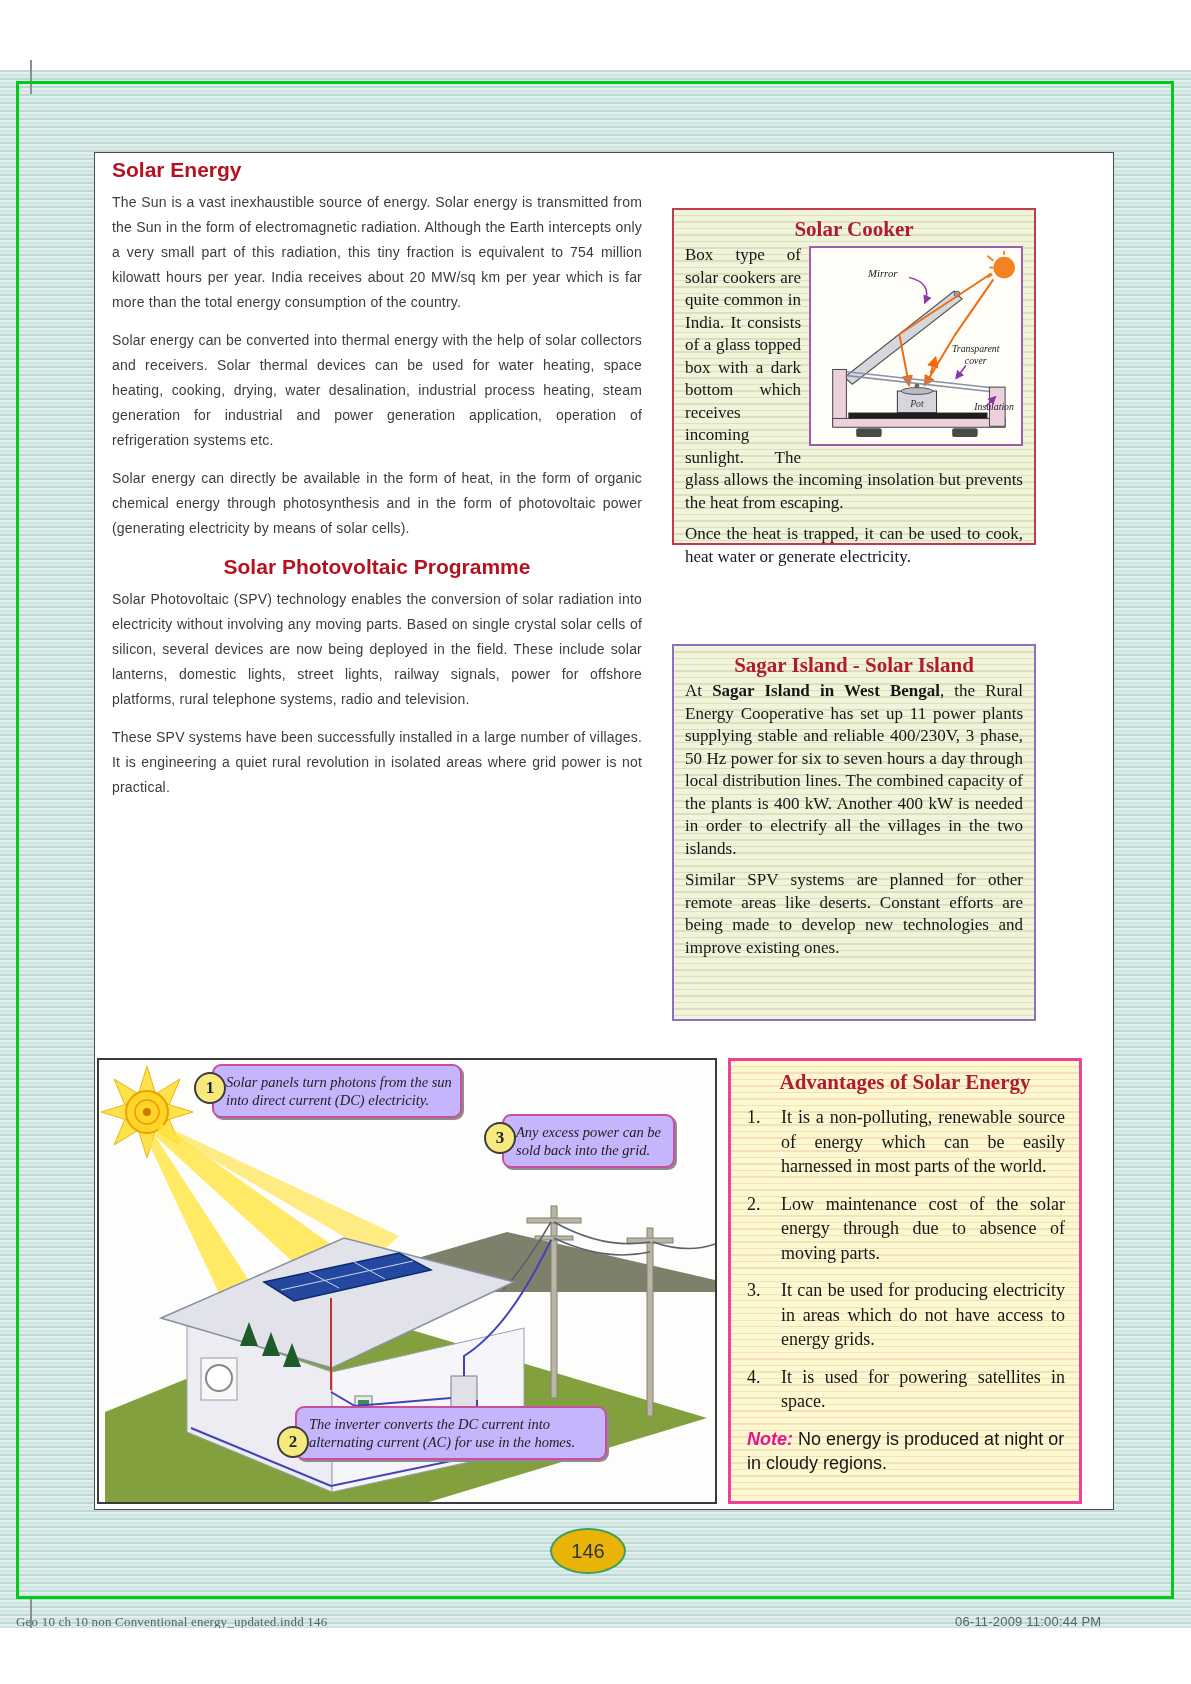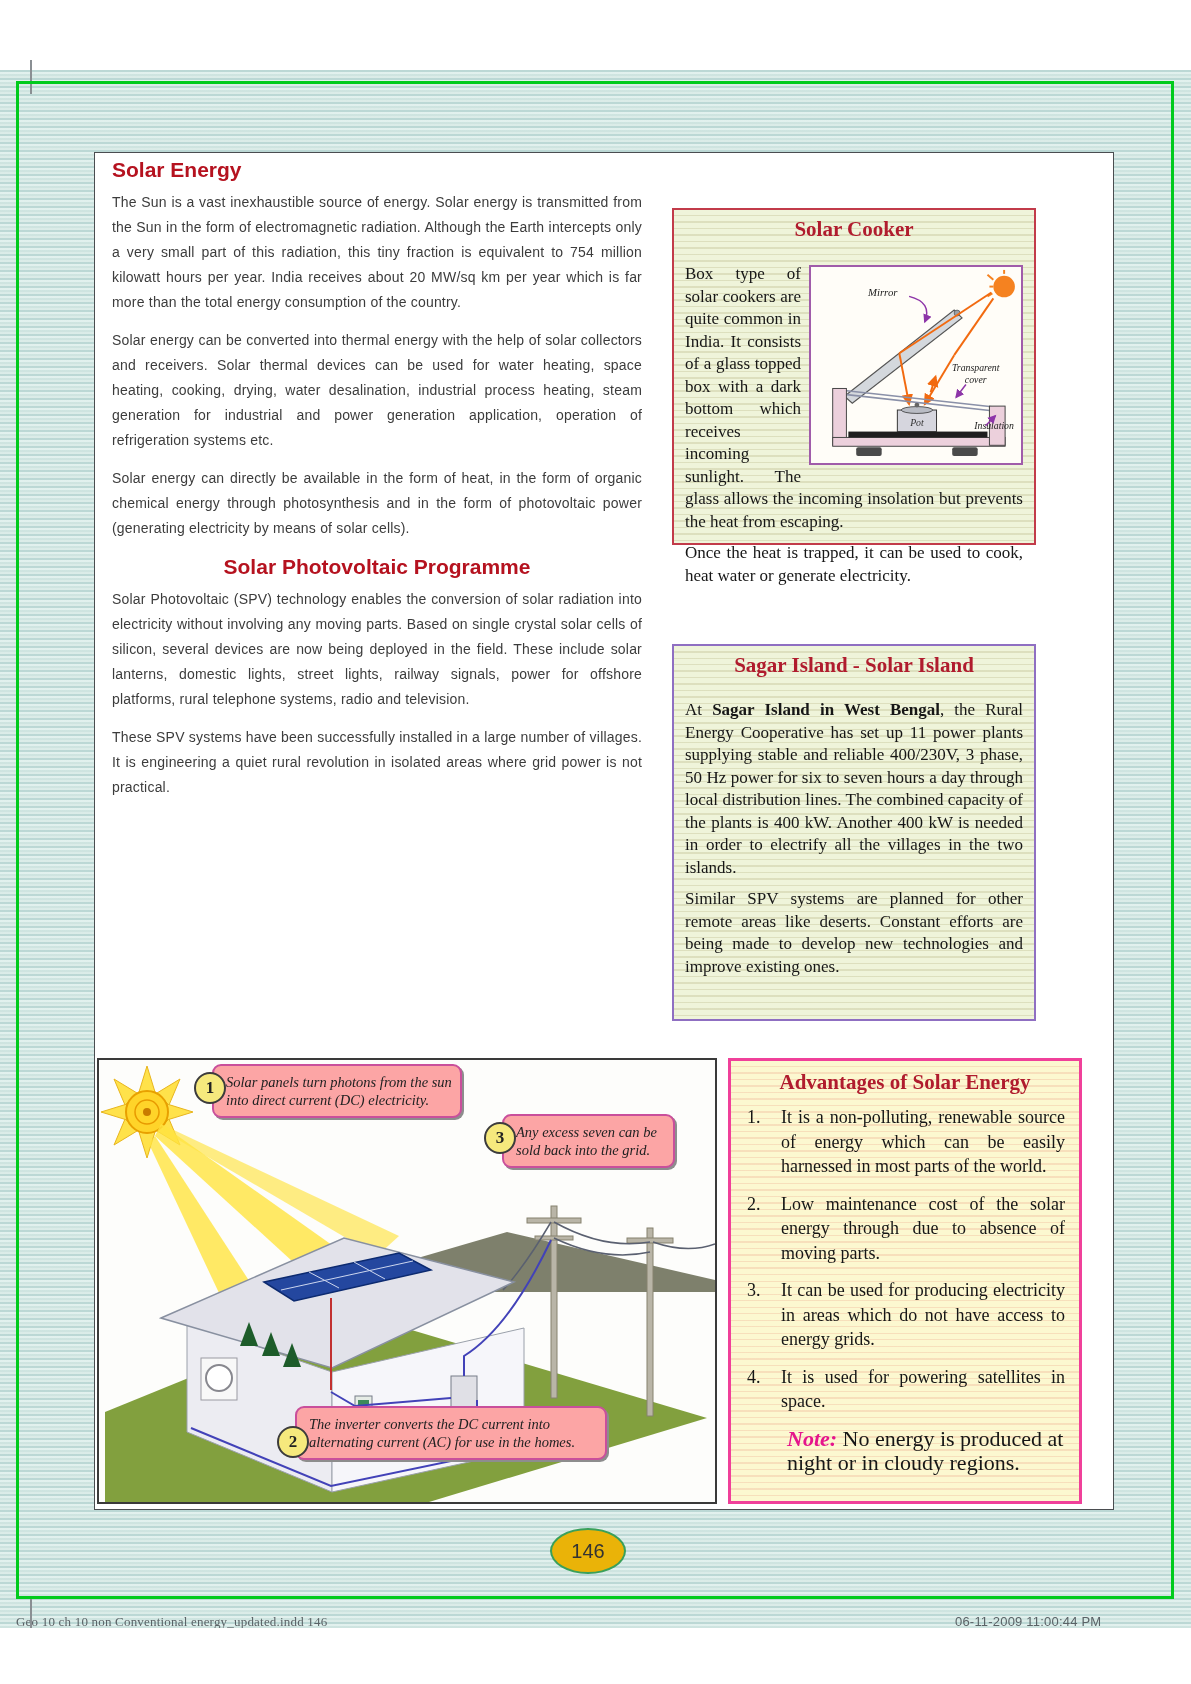--- a/index.html
+++ b/index.html
@@ -29,52 +29,52 @@
   .body-sans{font-size:14px;line-height:25px;color:#3c3c3c;text-align:justify;
     margin:0 0 13px 0;letter-spacing:.2px;}
 
   
   .infobox{position:absolute;box-sizing:border-box;
     background-color:#eff4da;
     background-image:repeating-linear-gradient(180deg, transparent 0 5px, rgba(148,140,78,.20) 5px 6.5px);}
   .cooker-box{left:672px;top:208px;width:364px;height:337px;border:2px solid #c23b4a;}
   .sagar-box{left:672px;top:644px;width:364px;height:377px;border:2px solid #8f6fc2;}
   .box-title{font-family:"Liberation Serif",serif;font-weight:bold;font-size:21px;
-    color:#b01c2e;text-align:center;margin:7px 0 21px 0;border-radius:12px;}
+    color:#b01c2e;text-align:center;margin:7px 0 2px 0;border-radius:12px;}
   .box-body{font-family:"Liberation Serif",serif;font-size:17px;line-height:22.5px;
     color:#161616;text-align:justify;padding:0 11px;margin:0 0 9px 0;}
   .cooker-illo{float:right;width:210px;height:196px;background:#fffdf8;
     border:2px solid #a05caa;margin:2px 0 4px 8px;}
 
   
   .diagram-box{position:absolute;left:97px;top:1058px;width:620px;height:446px;
     box-sizing:border-box;border:2px solid #3a3a3a;background:#fdfdfb;}
-  .callout{position:absolute;background:#fca5a5;border:2px solid #c94f9b;
+  .callout{position:absolute;background:#c4b5fd;border:2px solid #c94f9b;
     border-radius:9px;box-shadow:2px 2px 0 #8d8d8d;
     font-family:"Liberation Serif",serif;font-style:italic;font-size:14.5px;
     line-height:18px;color:#222;padding:7px 8px 6px 12px;box-sizing:border-box;}
   .numcircle{position:absolute;width:32px;height:32px;border-radius:50%;
     background:#f6e97d;border:2px solid #3c3c3c;box-sizing:border-box;
     display:flex;align-items:center;justify-content:center;
     font-family:"Liberation Serif",serif;font-weight:bold;font-size:17px;color:#222;
     z-index:5;}
 
   
   .adv-box{position:absolute;left:728px;top:1058px;width:354px;height:446px;
     box-sizing:border-box;border:3px solid #f0409a;
     background-color:#fcf8d0;
     background-image:repeating-linear-gradient(180deg, transparent 0 5px, rgba(233,152,128,.26) 5px 6.5px);}
   .adv-title{font-family:"Liberation Serif",serif;font-weight:bold;font-size:21px;
     color:#b01c2e;text-align:center;margin:9px 0 10px 0;}
   .adv-item{display:flex;font-family:"Liberation Serif",serif;font-size:18px;
     line-height:24.5px;color:#161616;padding:0 14px 0 16px;margin-bottom:13px;}
   .adv-num{width:34px;flex:0 0 34px;}
   .adv-text{flex:1;text-align:justify;}
-  .adv-note{font-family:Liberation Serif, serif;font-size:22px;line-height:24.5px;
-    color:#161616;padding:0 14px 0 16px;margin-left:40px;}
+  .adv-note{font-family:Liberation Sans, sans-serif;font-size:18px;line-height:24.5px;
+    color:#161616;padding:0 14px 0 16px;}
   .note-label{color:#e5148c;font-weight:bold;font-style:italic;}
 
   
   .page-oval{position:absolute;left:550px;top:1528px;width:72px;height:42px;
     border:2px solid #3aa05a;border-radius:50%;background:#eab308;
     display:flex;align-items:center;justify-content:center;
     font-size:20px;color:#333;}
 
   .footer-txt{position:absolute;font-size:13px;color:#5a6266;letter-spacing:.2px;}
 
@@ -264,21 +264,21 @@
           <path d="M 378 340 L 378 362 L 310 378"></path>
         </g>
       </g>
     </svg>
 
     
     <div class="numcircle" style="left:95px;top:12px;">1</div>
     <div class="callout" style="left:113px;top:4px;width:250px;height:54px;">Solar panels turn photons from the sun into direct current (DC) electricity.</div>
 
     <div class="numcircle" style="left:385px;top:62px;">3</div>
-    <div class="callout" style="left:403px;top:54px;width:173px;height:54px;">Any excess seven can be sold back into the grid.</div>
+    <div class="callout" style="left:403px;top:54px;width:173px;height:54px;">Any excess power can be sold back into the grid.</div>
 
     <div class="numcircle" style="left:178px;top:366px;">2</div>
     <div class="callout" style="left:196px;top:346px;width:312px;height:54px;">The inverter converts the DC current into alternating current (AC) for use in the homes.</div>
   </div>
 
   <div class="adv-box">
     <div class="adv-title">Advantages of Solar Energy</div>
 
     <div class="adv-item">
       <span class="adv-num">1.</span>

